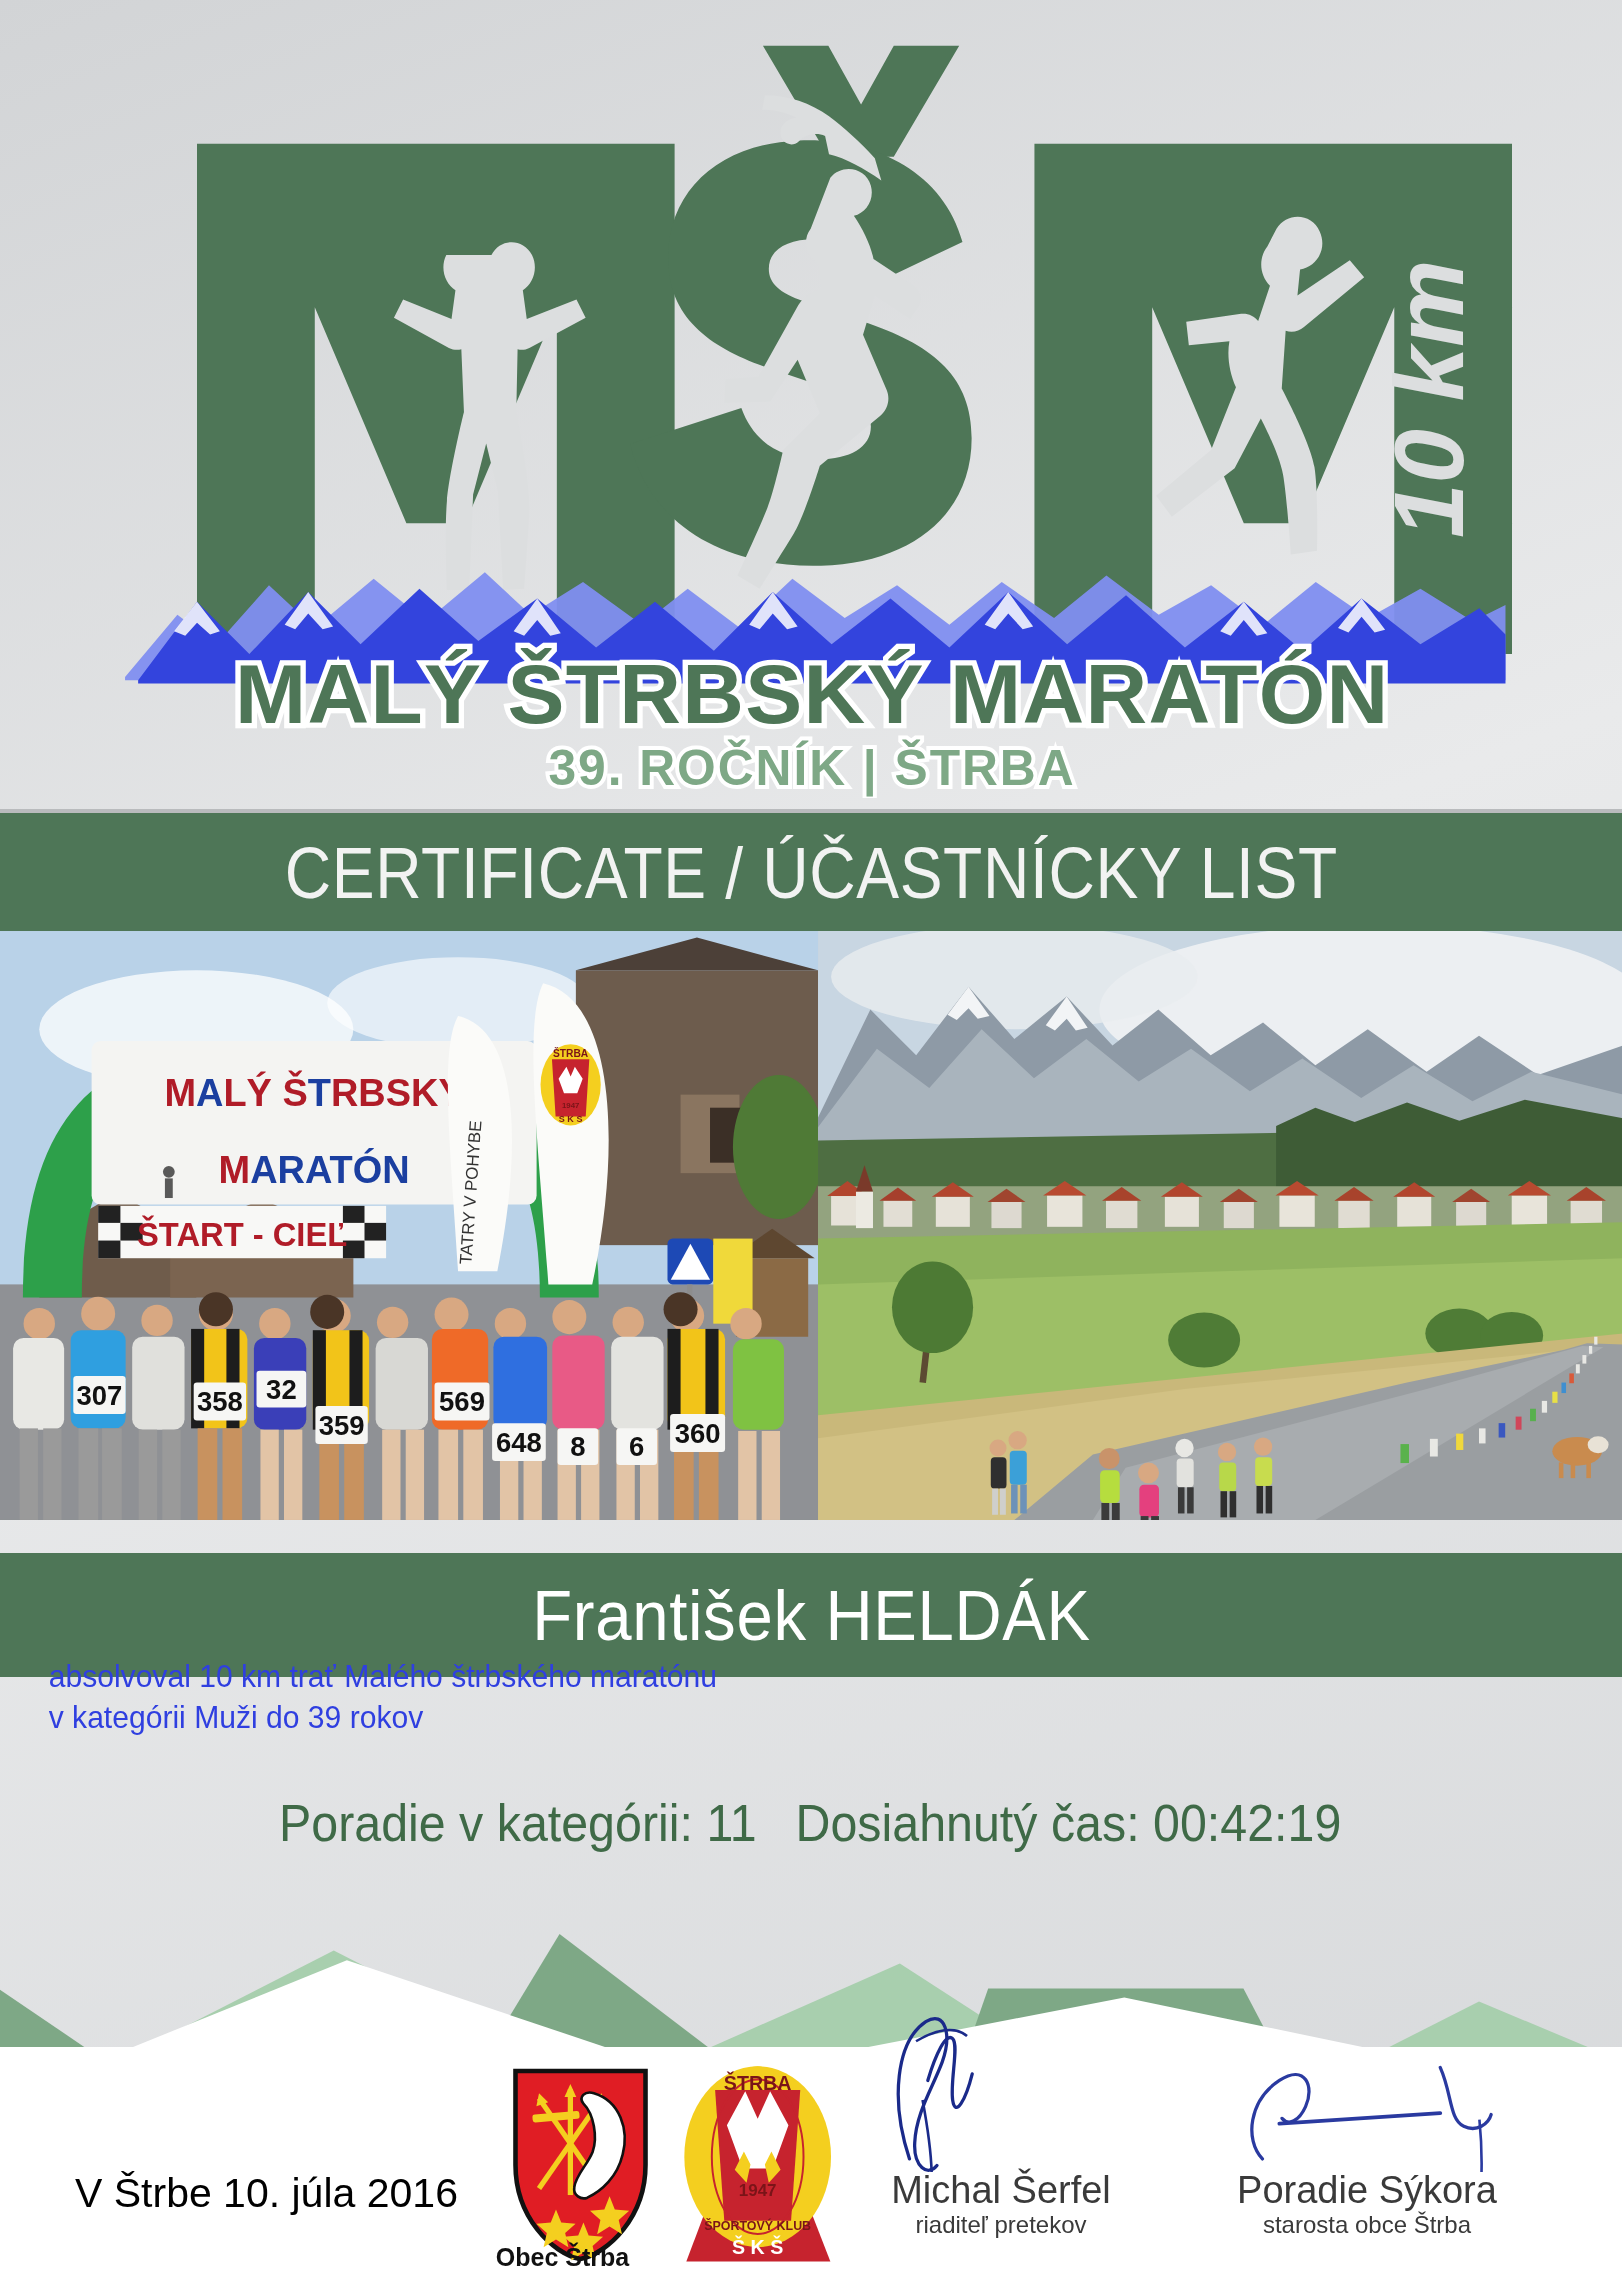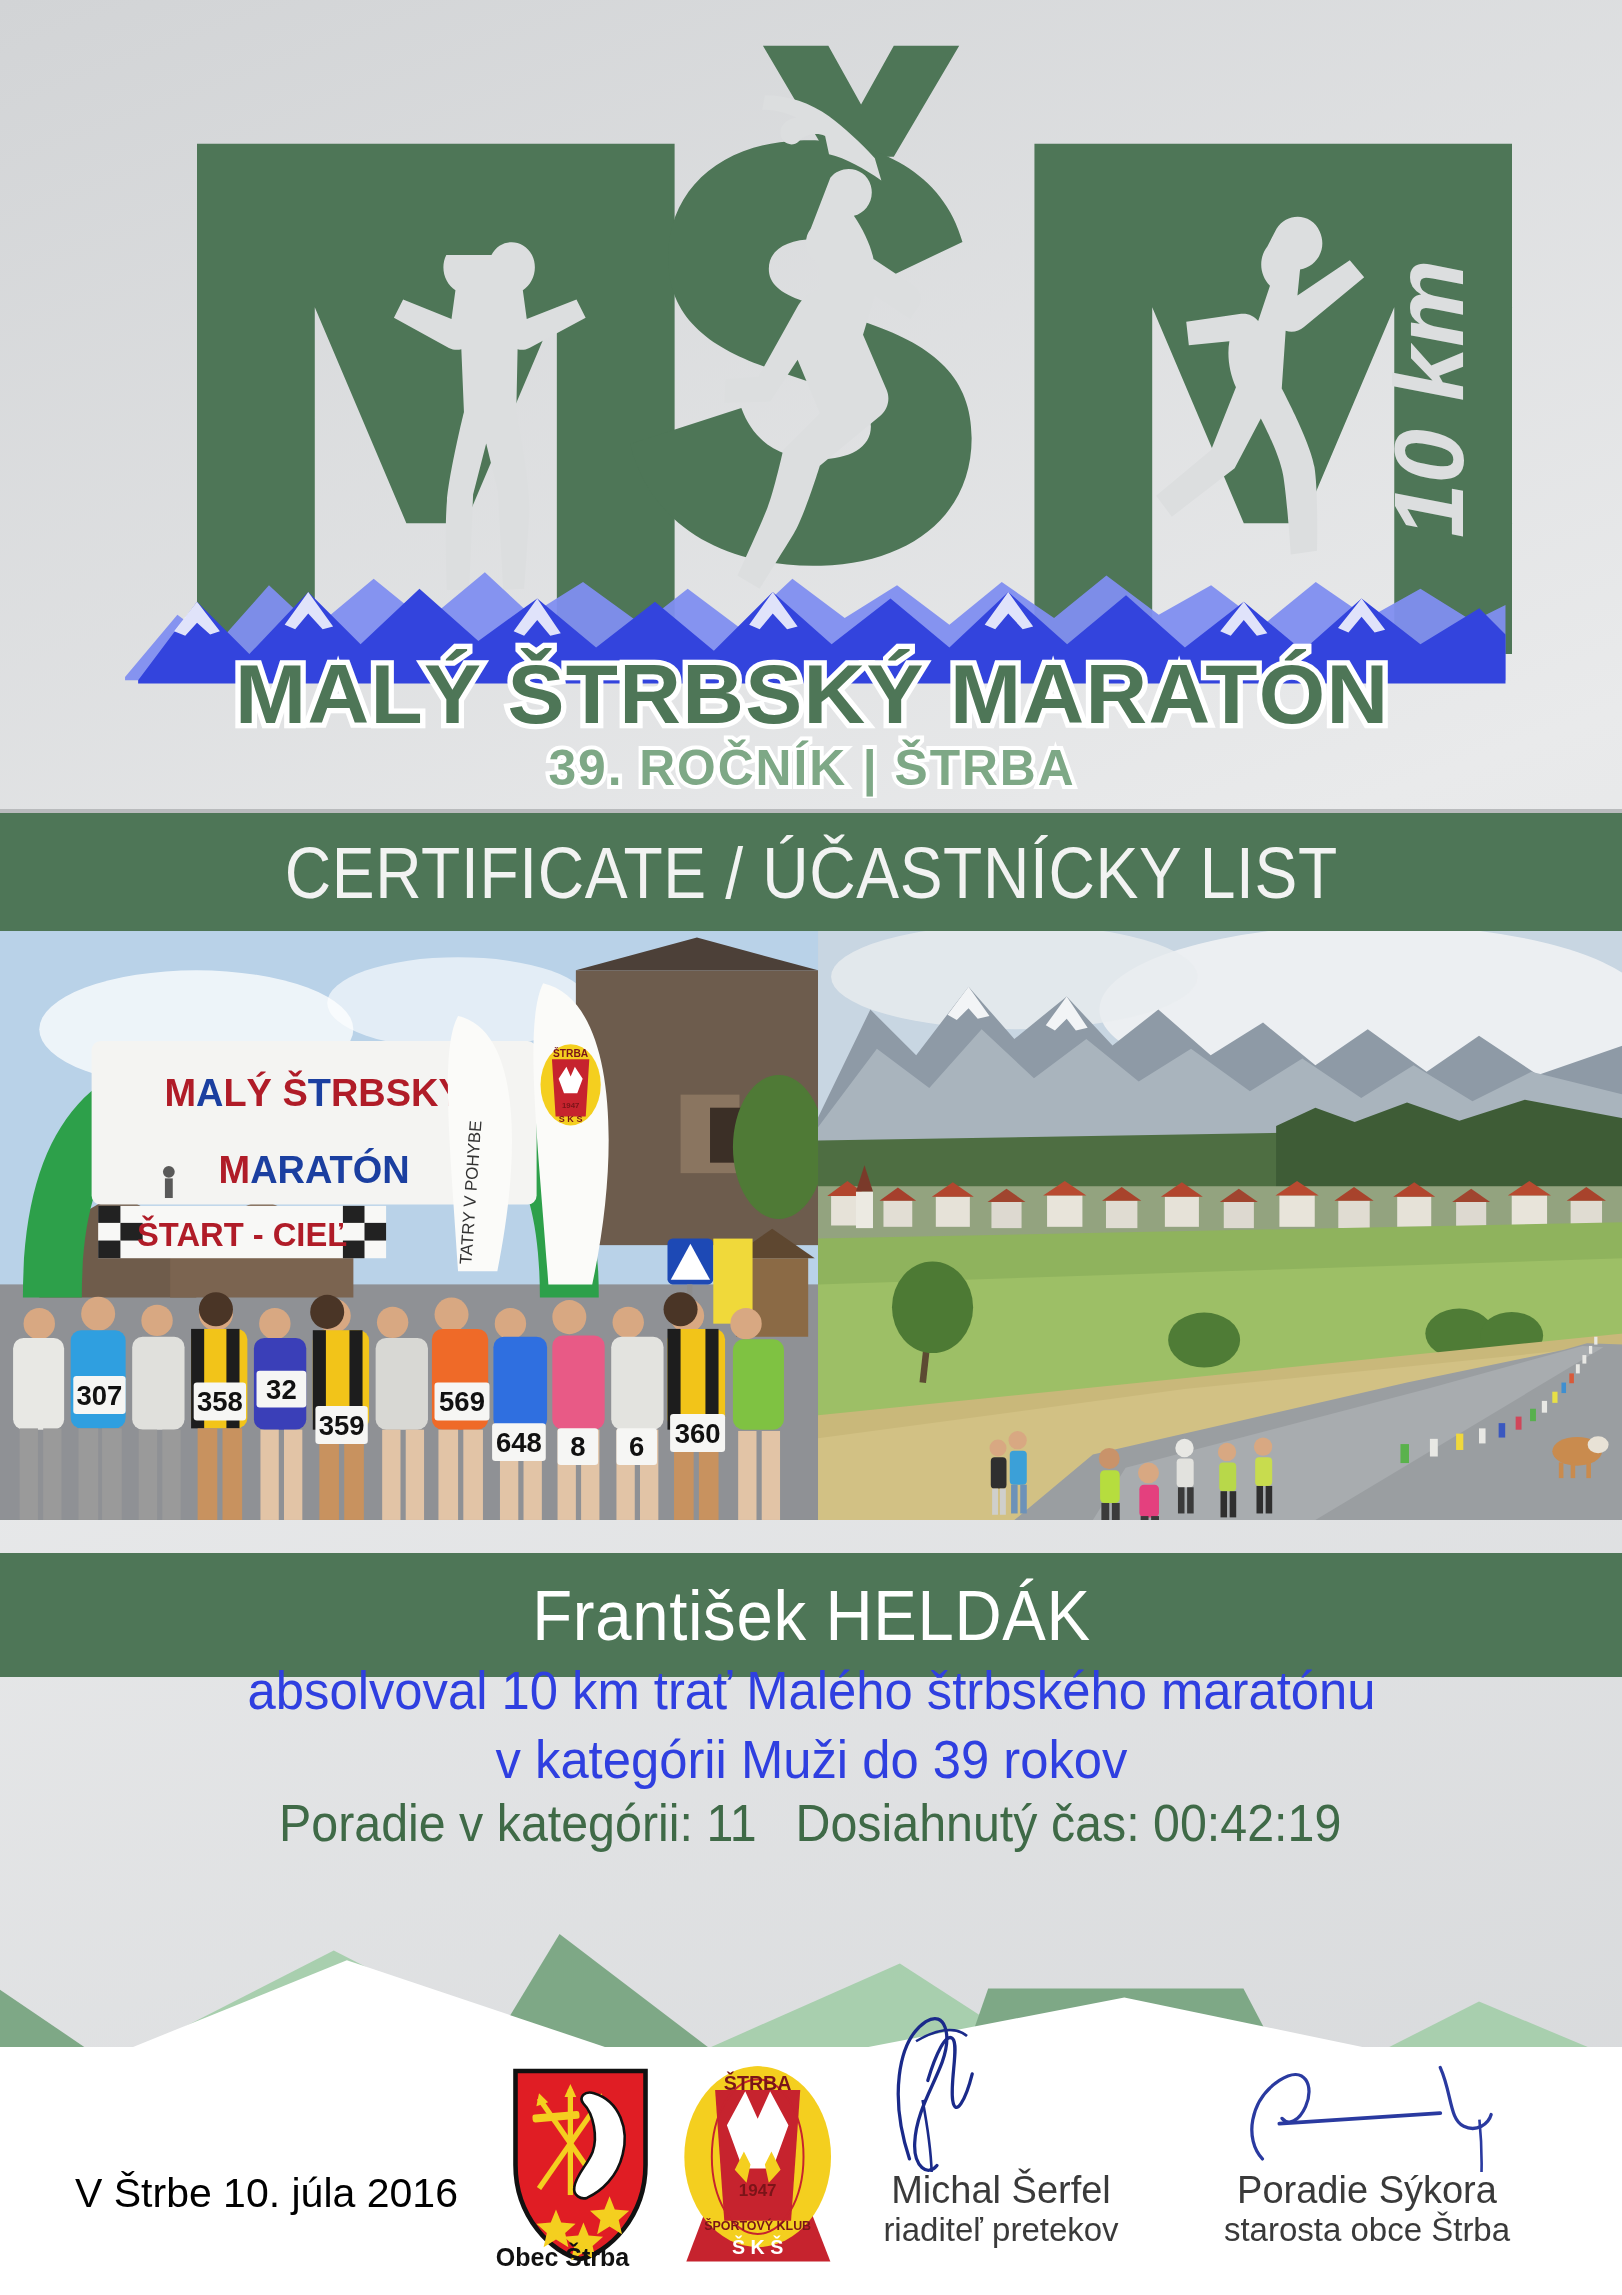--- a/index.html
+++ b/index.html
@@ -58,21 +58,21 @@
     background:#4e7657;display:flex;align-items:center;justify-content:center;margin-top:34px;
   }
   .name-band .txt{
     color:#ffffff;font-size:71px;font-weight:400;letter-spacing:0.7px;
     transform:scaleX(0.92);
   }
 
   
   .desc{
     position:absolute;left:0;top:1656px;width:1623px;
-    text-align:center;color:#2f3fe0;font-size:54px;line-height:1.28;
+    text-align:left;color:#2f3fe0;font-size:32px;line-height:1.28;
     transform-origin:50% 0;
   }
   .desc div{transform:scaleX(0.94);}
 
   
   .results{
     position:absolute;left:0;top:1793px;width:1623px;
     display:flex;justify-content:center;
     color:#3f6a47;font-size:52px;
   }
@@ -98,21 +98,21 @@
     position:absolute;left:492px;top:196px;width:141px;text-align:center;
     font-size:25px;font-weight:bold;color:#111;
   }
   .sks{position:absolute;left:681px;top:18.3px;width:154px;height:203px;}
 
   .sigblock{position:absolute;width:366px;text-align:center;}
   .sig1{left:818px;top:6.5px;}
   .sig2{left:1184px;top:6.5px;}
   .sigblock .scribble{position:absolute;left:0;top:-52px;width:366px;height:170px;}
   .sigblock .nm{position:absolute;left:0;top:115px;width:366px;font-size:38px;color:#3a3a3a;}
-  .sigblock .rl{position:absolute;left:0;top:157px;width:366px;font-size:33px;color:#3a3a3a;}
+  .sigblock .rl{position:absolute;left:0;top:157px;width:366px;font-size:24px;color:#3a3a3a;}
 
   
   .hairline{position:absolute;left:0;top:809px;width:1623px;height:3.9px;background:#b9bbbd;}
 </style>
 </head>
 <body>
 
 <div class="page">
 
   <div class="logo-block">

